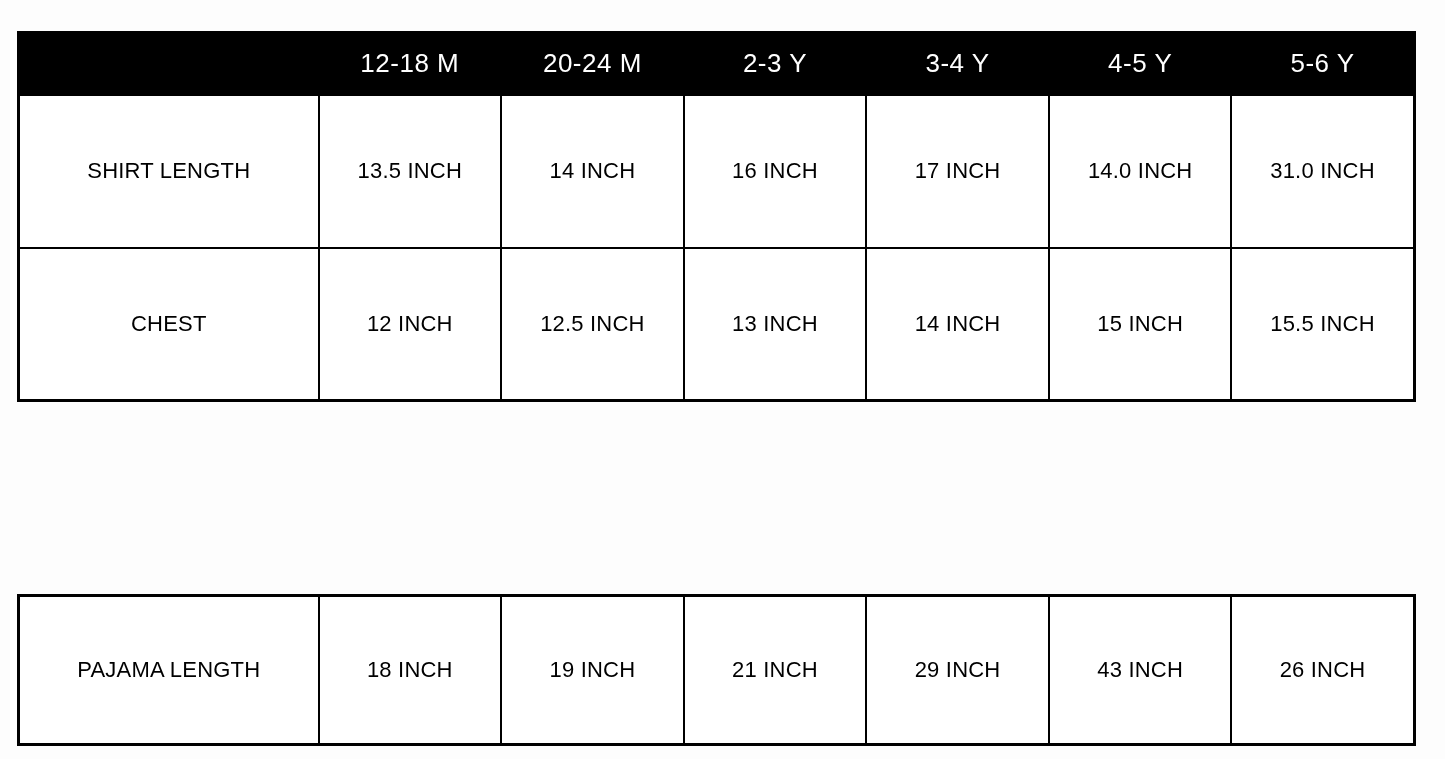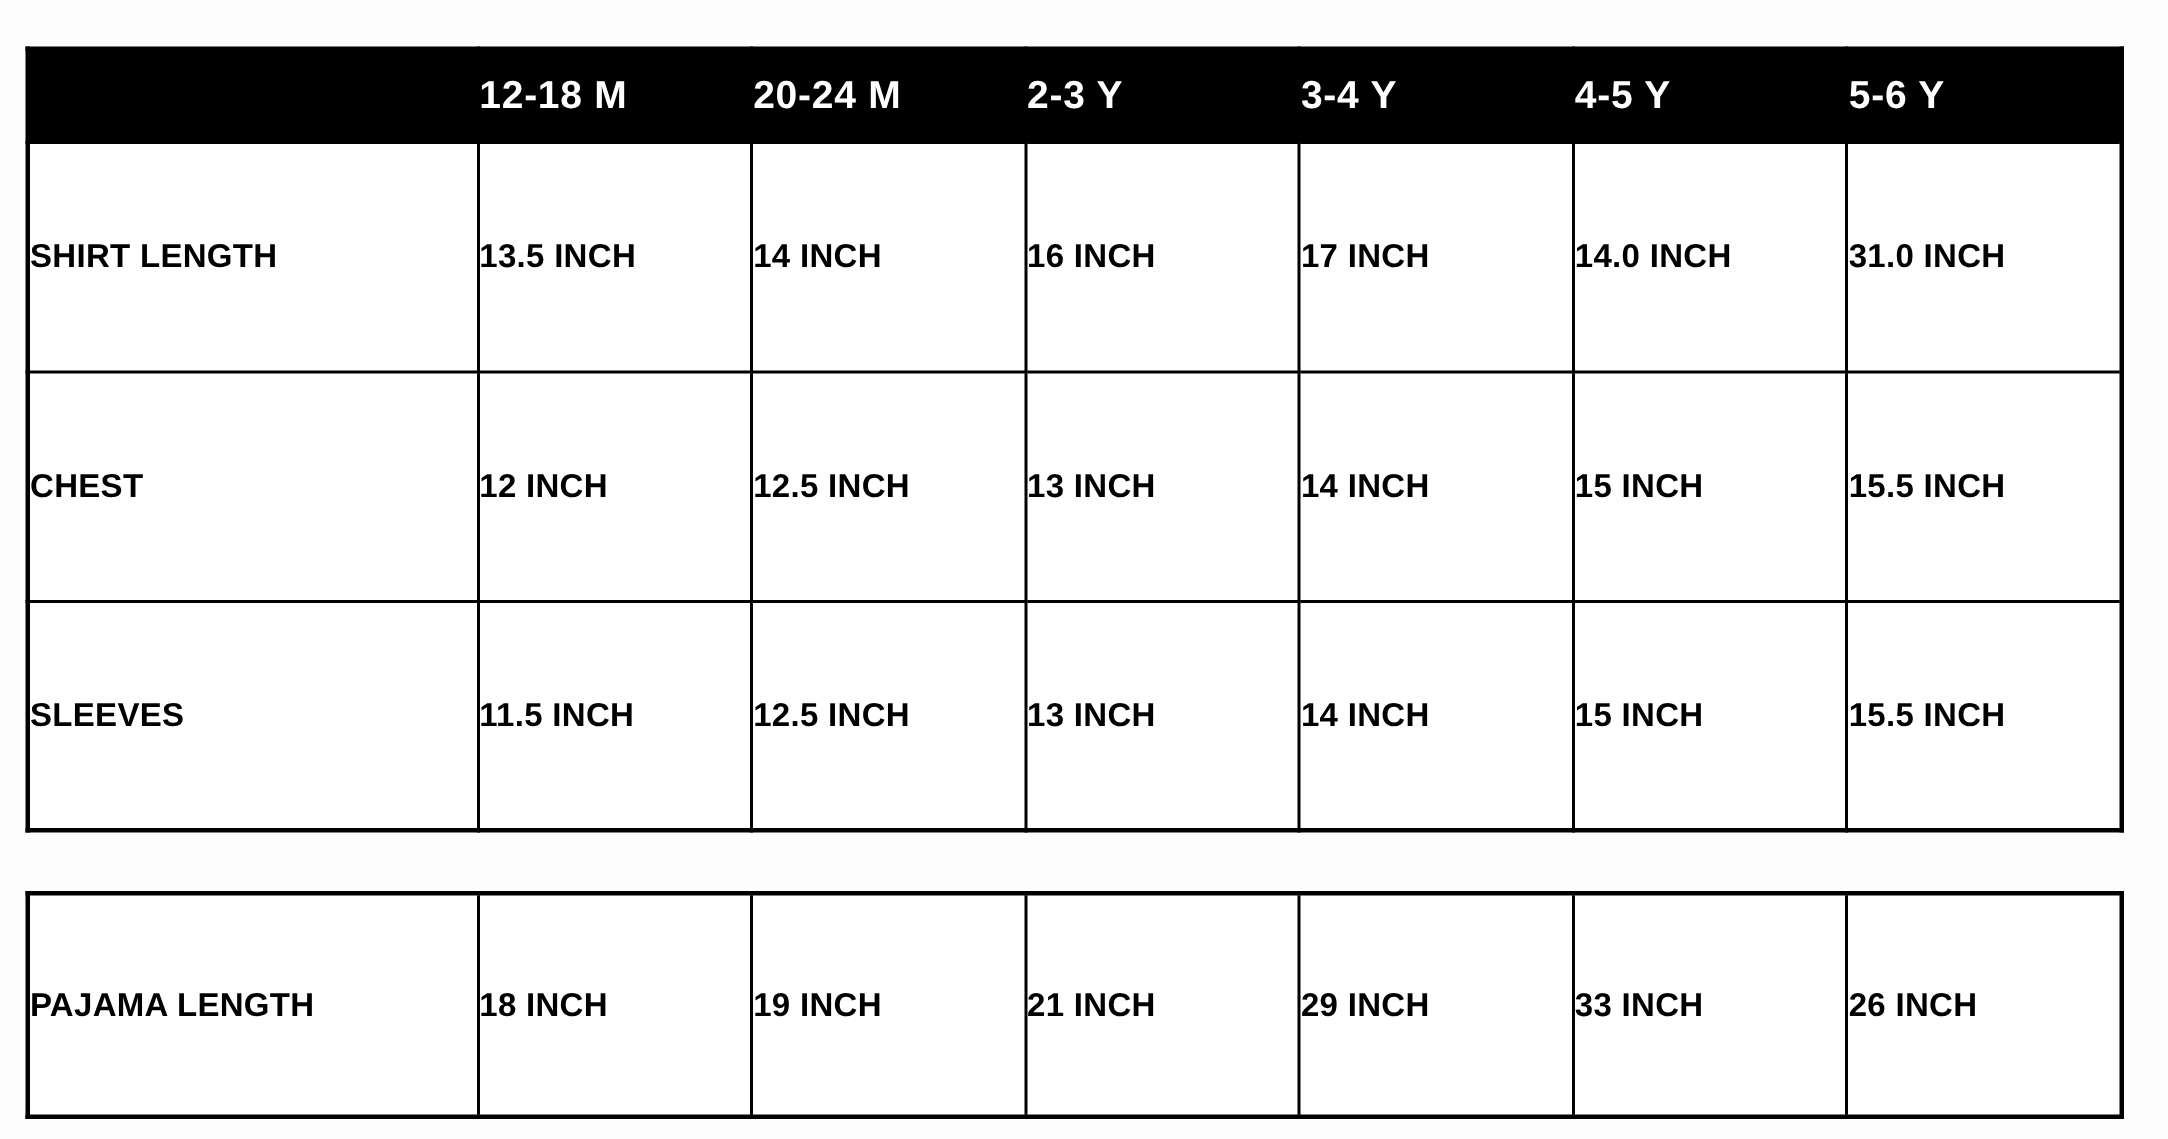--- a/index.html
+++ b/index.html
@@ -24,23 +24,23 @@
     border: 3px solid #000000;
   }
   table.size-table.main { top: 31px; }
   table.size-table.pajama { top: 594px; border-radius: 18px; }
 
   col.label-col { width: 300px; }
   col.data-col  { width: 182.6px; }
 
   .size-table th, .size-table td {
     border: 2px solid #000000;
-    text-align: left;
+    text-align: center;
     vertical-align: middle;
-    font-weight: bold;
+    font-weight: normal;
     padding: 0;
   }
   .size-table thead tr { height: 62px; }
   .size-table thead th {
     background: #000000;
     color: #ffffff;
     font-size: 26px;
     border-color: #000000;
     letter-spacing: 0.5px;
   }
@@ -90,48 +90,39 @@
       </tr>
       <tr>
         <td>CHEST</td>
         <td>12 INCH</td>
         <td>12.5 INCH</td>
         <td>13 INCH</td>
         <td>14 INCH</td>
         <td>15 INCH</td>
         <td>15.5 INCH</td>
       </tr>
-      <tr>
-        <td>SLEEVES</td>
-        <td>11.5 INCH</td>
-        <td>12.5 INCH</td>
-        <td>13 INCH</td>
-        <td>14 INCH</td>
-        <td>15 INCH</td>
-        <td>15.5 INCH</td>
-      </tr>
     </tbody>
   </table>
 
   <table class="size-table pajama">
     <colgroup>
       <col class="label-col">
       <col class="data-col">
         <col class="data-col">
         <col class="data-col">
       <col class="data-col">
         <col class="data-col">
         <col class="data-col">
     </colgroup>
     <tbody>
       <tr>
         <td>PAJAMA LENGTH</td>
         <td>18 INCH</td>
         <td>19 INCH</td>
         <td>21 INCH</td>
         <td>29 INCH</td>
-        <td>33 INCH</td>
+        <td>43 INCH</td>
         <td>26 INCH</td>
       </tr>
     </tbody>
   </table>
 
 </div>
 
 </body></html>

